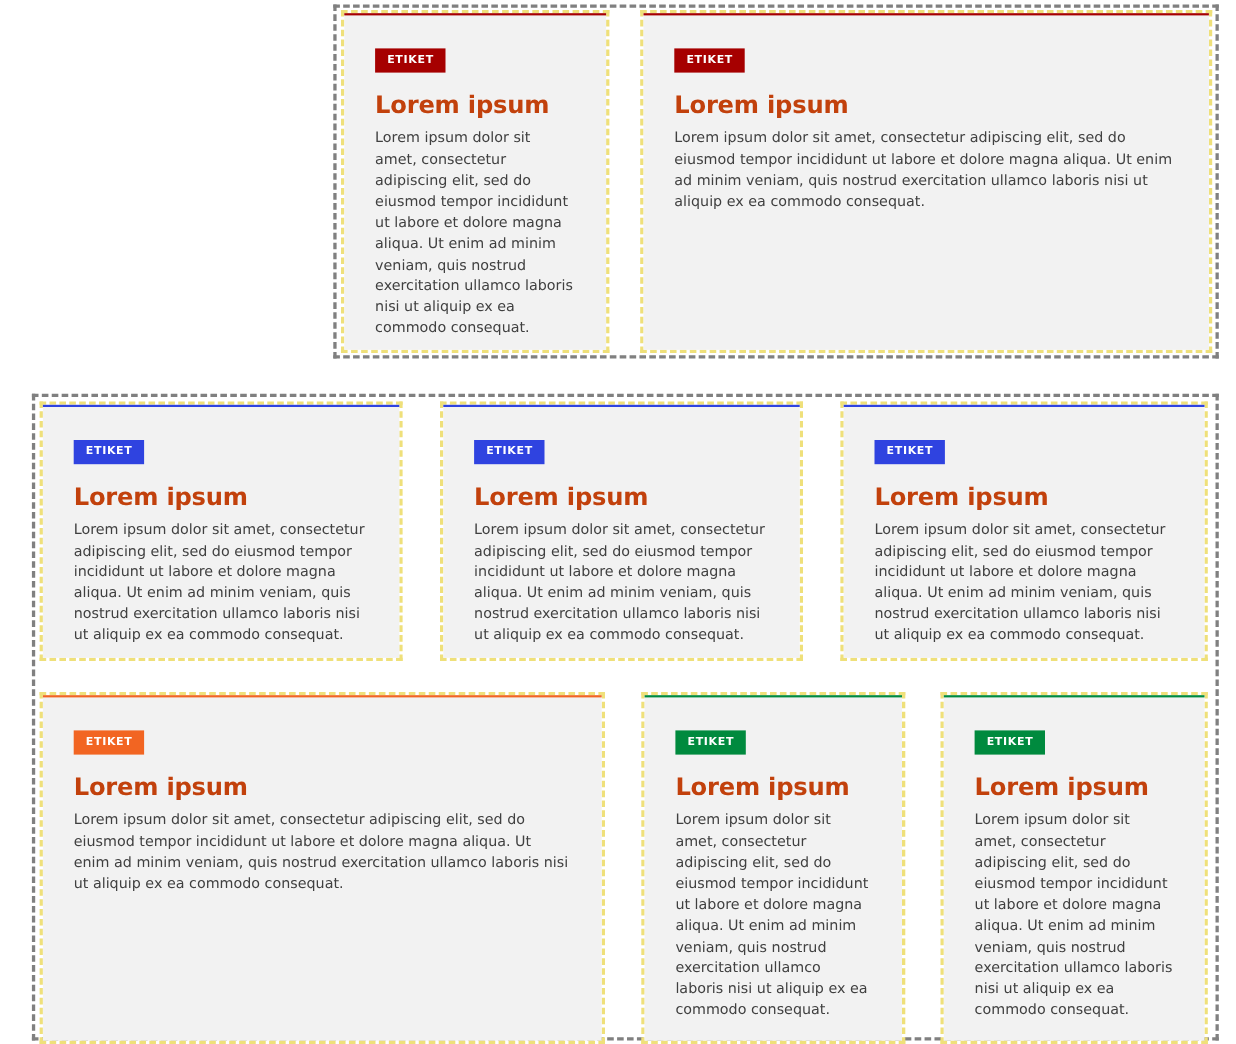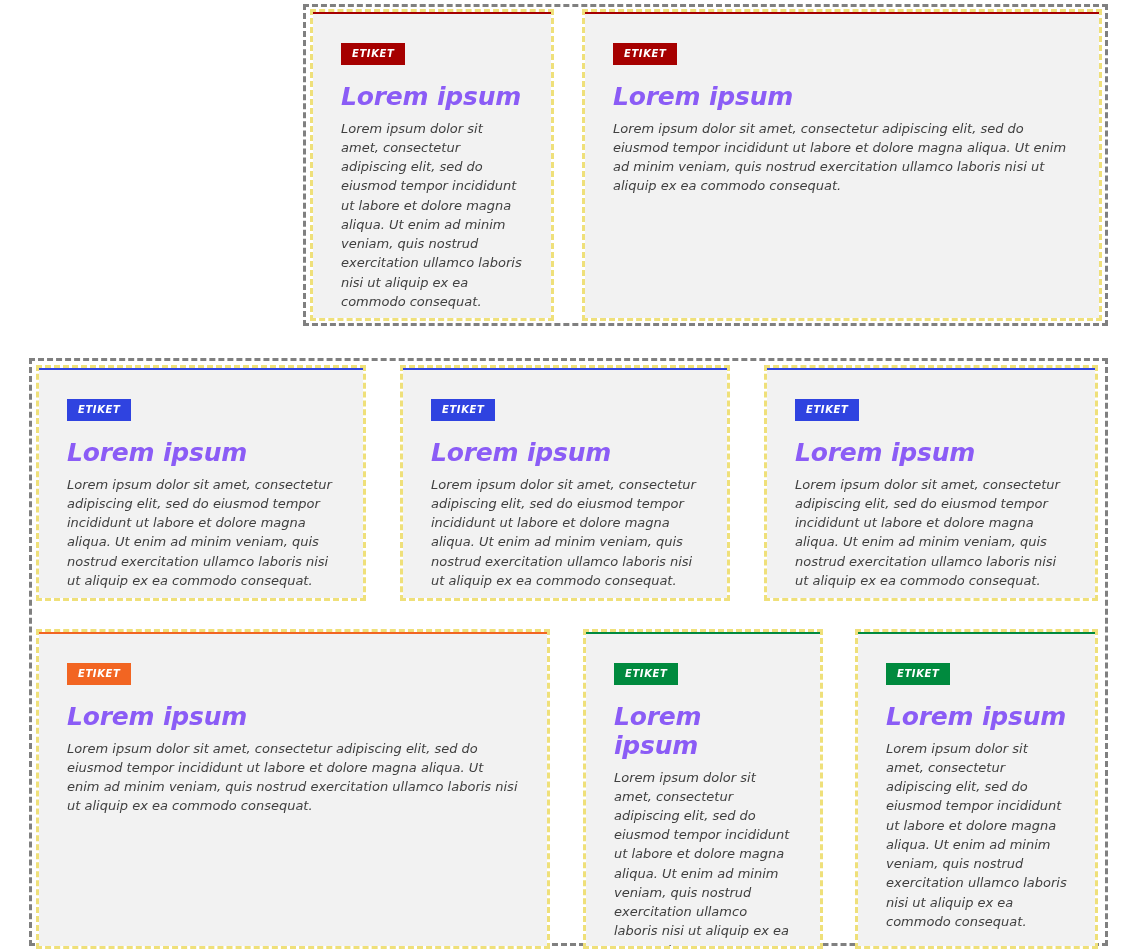--- a/index.html
+++ b/index.html
@@ -4,21 +4,21 @@
 <style>
   * { box-sizing: border-box; }
   html, body {
     margin: 0; padding: 0;
     width: 1124px; height: 949px;
     background: #ffffff;
     font-family: "DejaVu Sans", "Liberation Sans", sans-serif;
     overflow: hidden;
   }
 
-  .page { position: relative; width: 1124px; height: 792px; font-style: italic; }
+  .page { position: relative; width: 1124px; height: 792px; }
 
   
   .grid-container {
     position: absolute;
     border: 3px dashed #808080;
     background: transparent;
   }
 
   
   .col {
@@ -51,23 +51,23 @@
     padding: 6px 11px 6px 11px;
     line-height: 1;
     margin-bottom: 18px;
   }
   .badge.red    { background: #a60000; }
   .badge.blue   { background: #2f43e0; }
   .badge.orange { background: #f26522; }
   .badge.green  { background: #008a3e; }
 
   .card-title {
-    font-size: 25px;
+    font-size: 22px;
     font-weight: bold;
-    color: #8b5cf6;
+    color: #c2410c;
     margin: 0 0 7px 0;
     line-height: 1.15;
     letter-spacing: -0.2px;
   }
 
   .card-body {
     font-size: 13px;
     color: #404040;
     line-height: 1.48;
     margin: 0;

